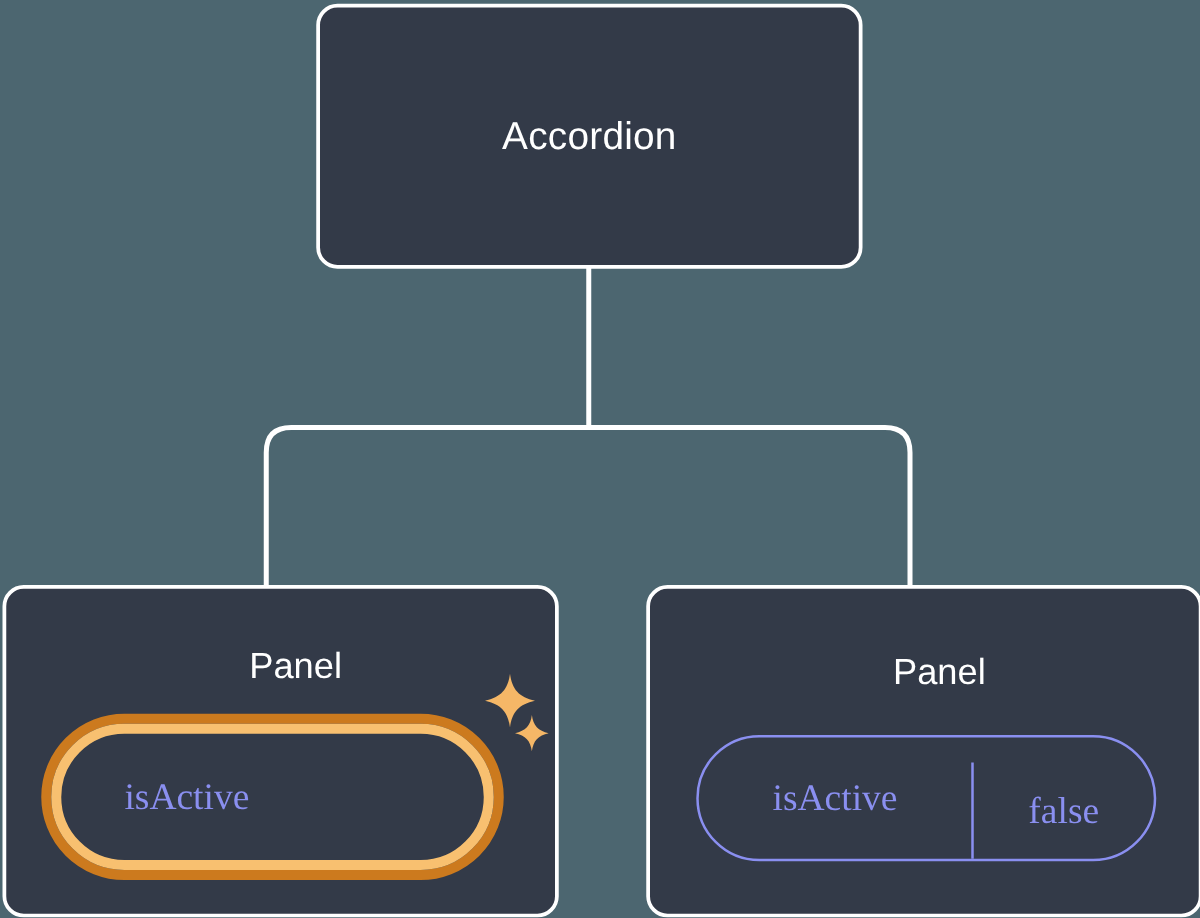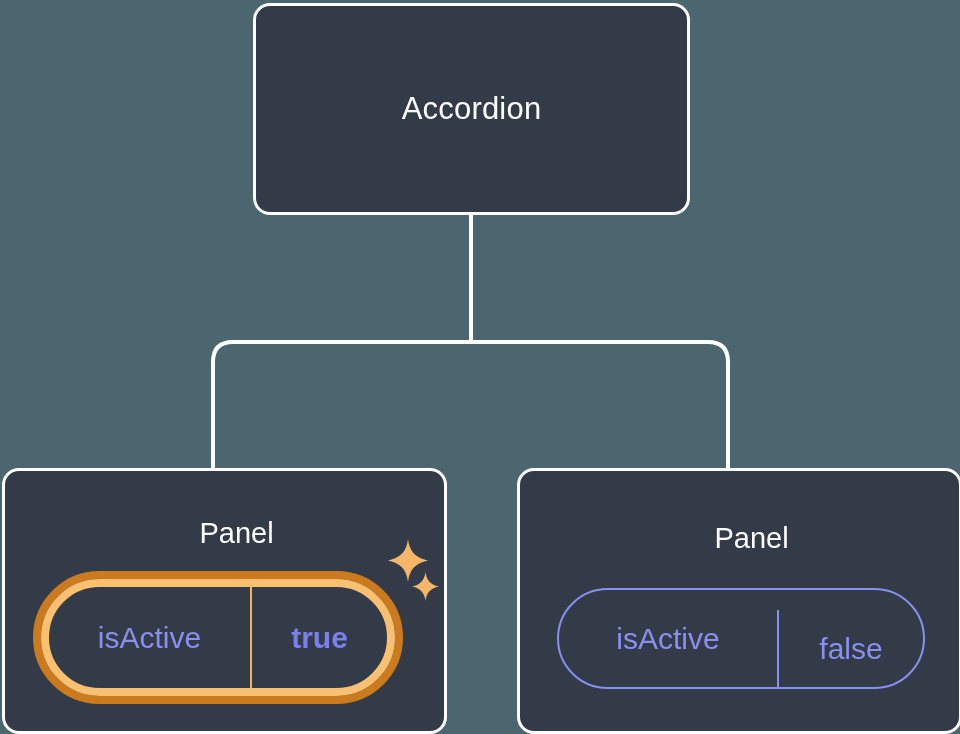--- a/index.html
+++ b/index.html
@@ -95,20 +95,21 @@
     border-radius: 999px;
     background: transparent;
   }
 
   .badge-cell {
     display: flex;
     align-items: center;
     justify-content: center;
     white-space: nowrap;
     box-sizing: border-box;
+    font-family: Liberation Serif, serif;
   }
 
   
   .badge-default {
     border: 2px solid #8a8ff0;
     width: 368px;
     height: 101px;
   }
   .badge-default .badge-cell {
     color: #8a8ff0;
@@ -202,21 +203,20 @@
   </div>
 
   <div class="node node-panel node-panel-left">
     <div class="panel-title">Panel</div>
   </div>
 
   <div class="badge-wrap badge-pos-left">
     <div class="badge badge-highlight">
       <div class="badge-highlight-inner">
         <div class="badge-cell badge-key">isActive</div>
-        <div class="badge-cell badge-val">true</div>
       </div>
     </div>
   </div>
 
   <svg class="sparkle sparkle-big" viewBox="0 0 40 43">
     <path d="M20 0 C21.6 12.6 27.4 18.8 40 21.5 C27.4 24.2 21.6 30.4 20 43 C18.4 30.4 12.6 24.2 0 21.5 C12.6 18.8 18.4 12.6 20 0 Z" fill="#f5b767"></path>
   </svg>
   <svg class="sparkle sparkle-small" viewBox="0 0 27 29">
     <path d="M13.5 0 C14.6 8.5 18.5 12.7 27 14.5 C18.5 16.3 14.6 20.5 13.5 29 C12.4 20.5 8.5 16.3 0 14.5 C8.5 12.7 12.4 8.5 13.5 0 Z" fill="#f5b767"></path>
   </svg>

